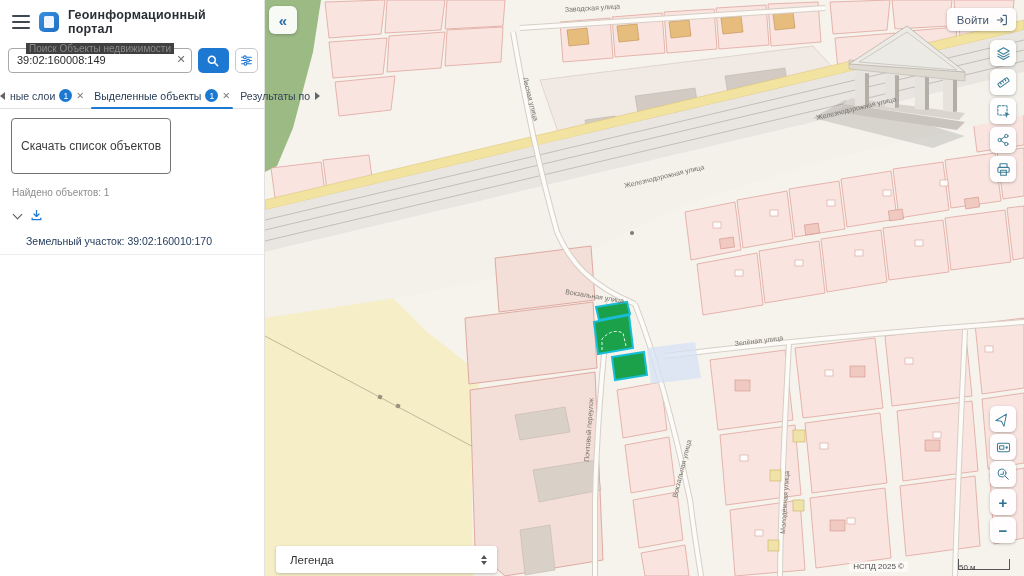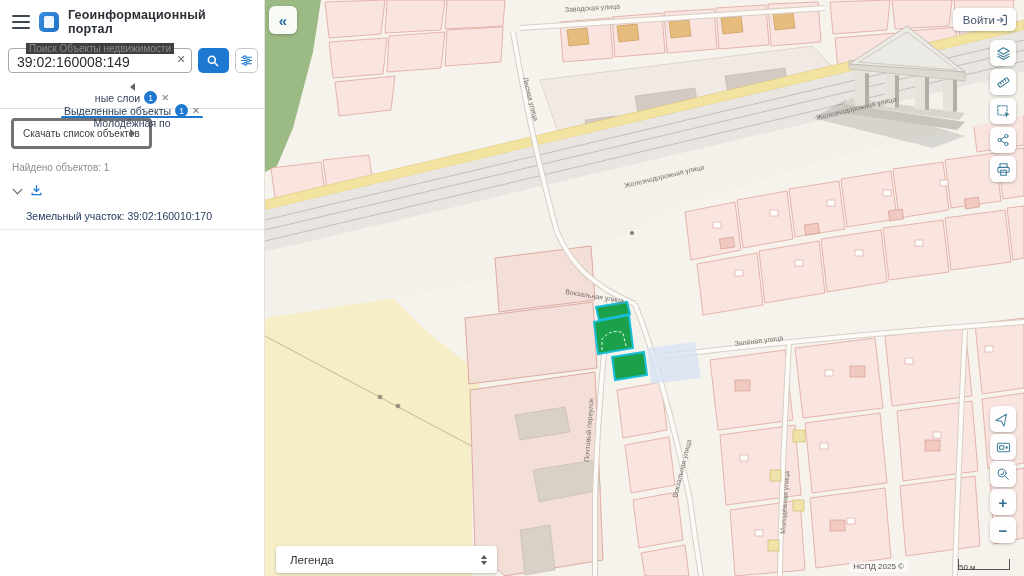--- a/index.html
+++ b/index.html
@@ -11,49 +11,49 @@
   .sb-header { display:flex; align-items:center; gap:9px; padding:8px 10px 4px 12px; }
   .burger { width:18px; height:14px; display:flex; flex-direction:column; justify-content:space-between; cursor:pointer; }
   .burger div { height:2.4px; background:#3f4750; border-radius:1px; }
   .logo { width:20px; height:20px; border-radius:5px; background:linear-gradient(135deg,#3a8fe0,#1e6fc2); position:relative; }
   .logo::after { content:""; position:absolute; left:5px; top:4px; width:10px; height:12px; background:#fff; border-radius:1.5px; opacity:.92; }
   .app-title { font-size:12.5px; font-weight:600; color:#2a2f36; letter-spacing:.2px; }
 
   .search-row { display:flex; align-items:center; gap:6px; padding:8px 6px 6px 8px; }
   .field { position:relative; width:190px; height:25px; border:1px solid #a9a9a9; border-radius:4px; background:#fff; }
   .field-label { position:absolute; top:-6px; left:17px; background:#404040; padding:0 3px; font-size:10px; color:#8a8a8a; white-space:nowrap; }
-  .field-value { position:absolute; left:8px; top:5px; font-size:14px; color:#2b2b2b; }
+  .field-value { position:absolute; left:8px; top:5px; font-size:11px; color:#2b2b2b; }
   .field-clear { position:absolute; right:5px; top:4px; font-size:11px; color:#6f6f6f; cursor:pointer; }
   .btn-search { width:32px; height:25px; background:#1d78d2; border:none; border-radius:5px; display:flex; align-items:center; justify-content:center; cursor:pointer; }
   .btn-filter { width:24px; height:25px; background:#fff; border:1px solid #c9c9c9; border-radius:5px; display:flex; align-items:center; justify-content:center; cursor:pointer; }
 
-  .tabs { position:relative; display:flex; align-items:center; height:26px; border-bottom:1px solid #e0e0e0; margin-top:4px;flex-direction:column; }
+  .tabs { position:relative; display:flex; align-items:center; height:26px; border-bottom:1px solid #e0e0e0; margin-top:4px; }
   .tab-arrow { width:9px; display:flex; align-items:center; justify-content:center; cursor:pointer; }
   .tri-l { width:0; height:0; border-top:4px solid transparent; border-bottom:4px solid transparent; border-right:5px solid #666; }
   .tri-r { width:0; height:0; border-top:4px solid transparent; border-bottom:4px solid transparent; border-left:5px solid #666; }
   .tab { display:flex; align-items:center; gap:4px; padding:0 5px; height:100%; font-size:10.5px; color:#33435a; white-space:nowrap; cursor:pointer; }
   .tab.active { position:relative; color:#1f3550; }
   .tab.active::after { content:""; position:absolute; left:2px; right:2px; bottom:-1px; height:2.5px; background:#1d78d2; border-radius:2px; }
   .badge { min-width:13px; height:13px; border-radius:50%; background:#1d78d2; color:#fff; font-size:8.5px; display:flex; align-items:center; justify-content:center; padding:0 2px; }
   .tab-x { font-size:9.5px; color:#7a7a7a; cursor:pointer; }
 
-  .dl-btn { margin:9px 0 0 11px; padding:7px 9px; font-size:10px; color:#3c3c3c; background:#fff; border:3px solid #737373; border-radius:4px; cursor:pointer; font-family:"Liberation Sans",sans-serif; }
+  .dl-btn { margin:9px 0 0 11px; padding:20px 9px; font-size:12px; color:#3c3c3c; background:#fff; border:1px solid #737373; border-radius:4px; cursor:pointer; font-family:"Liberation Sans",sans-serif; }
   .found { margin:13px 0 8px 12px; font-size:10px; color:#8d8d8d; }
   .group-row { display:flex; align-items:center; margin:10px 8px 0 12px; cursor:pointer; }
   .chev-down { width:7px; height:7px; border-right:1.6px solid #555; border-bottom:1.6px solid #555; transform:rotate(45deg); margin:-3px 8px 0 2px; flex:none; }
   .group-label { font-size:11.5px; color:#41688f; flex:1; }
   .row-item { position:relative; margin:8px 0 0 0; padding:4px 16px 7px 26px; font-size:10.5px; color:#253c5e; border-bottom:1px solid #ececec; cursor:pointer; }
 
   
   .map { position:absolute; left:265px; top:0; width:759px; height:576px; background:#f6f3ed; overflow:hidden; }
   .map svg.basemap { position:absolute; left:0; top:0; }
 
   .ov-btn { position:absolute; background:rgba(255,255,255,.93); border:none; border-radius:6px; box-shadow:0 1px 3px rgba(60,60,60,.35); display:flex; align-items:center; justify-content:center; cursor:pointer; }
   .collapse-btn { left:4px; top:6px; width:28px; height:28px; font-size:15px; font-weight:bold; color:#2b6fa8; }
-  .login-btn { right:8px; top:8px; height:23px; padding:0 7px 0 10px; font-size:11.5px; color:#44576b; border-radius:5px; }
+  .login-btn { right:8px; top:8px; height:23px; padding:0 7px 0 10px; gap:6px; font-size:11.5px; color:#44576b; border-radius:5px; }
   .tool { width:26px; height:26px; right:8px; }
   .zoom-txt { font-size:15px; color:#2f6f8f; font-weight:bold; line-height:1; }
 
   .legend-bar { position:absolute; left:11px; bottom:3px; width:221px; height:27px; background:#fff; border-radius:3px; box-shadow:0 1px 3px rgba(60,60,60,.3); display:flex; align-items:center; padding:0 10px 0 14px; cursor:pointer; }
   .legend-label { flex:1; font-size:11.5px; color:#333; }
   .sorter { display:flex; flex-direction:column; gap:2px; align-items:center; }
   .tri-up { width:0; height:0; border-left:3.5px solid transparent; border-right:3.5px solid transparent; border-bottom:4.5px solid #555; }
   .tri-dn { width:0; height:0; border-left:3.5px solid transparent; border-right:3.5px solid transparent; border-top:4.5px solid #555; }
 
   .attrib { position:absolute; right:116px; bottom:4px; font-size:8px; color:#4c4c4c; background:rgba(255,255,255,.55); padding:1px 4px; border-radius:2px; }
@@ -113,21 +113,21 @@
         <span>ные слои</span>
         <span class="badge">1</span>
         <span class="tab-x">✕</span>
       </div>
       <div class="tab active">
         <span>Выделенные объекты</span>
         <span class="badge">1</span>
         <span class="tab-x">✕</span>
       </div>
       <div class="tab">
-        <span>Молодёжная по</span>
+        <span>Результаты по</span>
       </div>
       <span class="tab-arrow">
           <span class="tri-r"></span>
         </span>
     </div>
 
     <button class="dl-btn">Скачать список объектов</button>
 
     <div class="found">Найдено объектов: 1</div>
 

